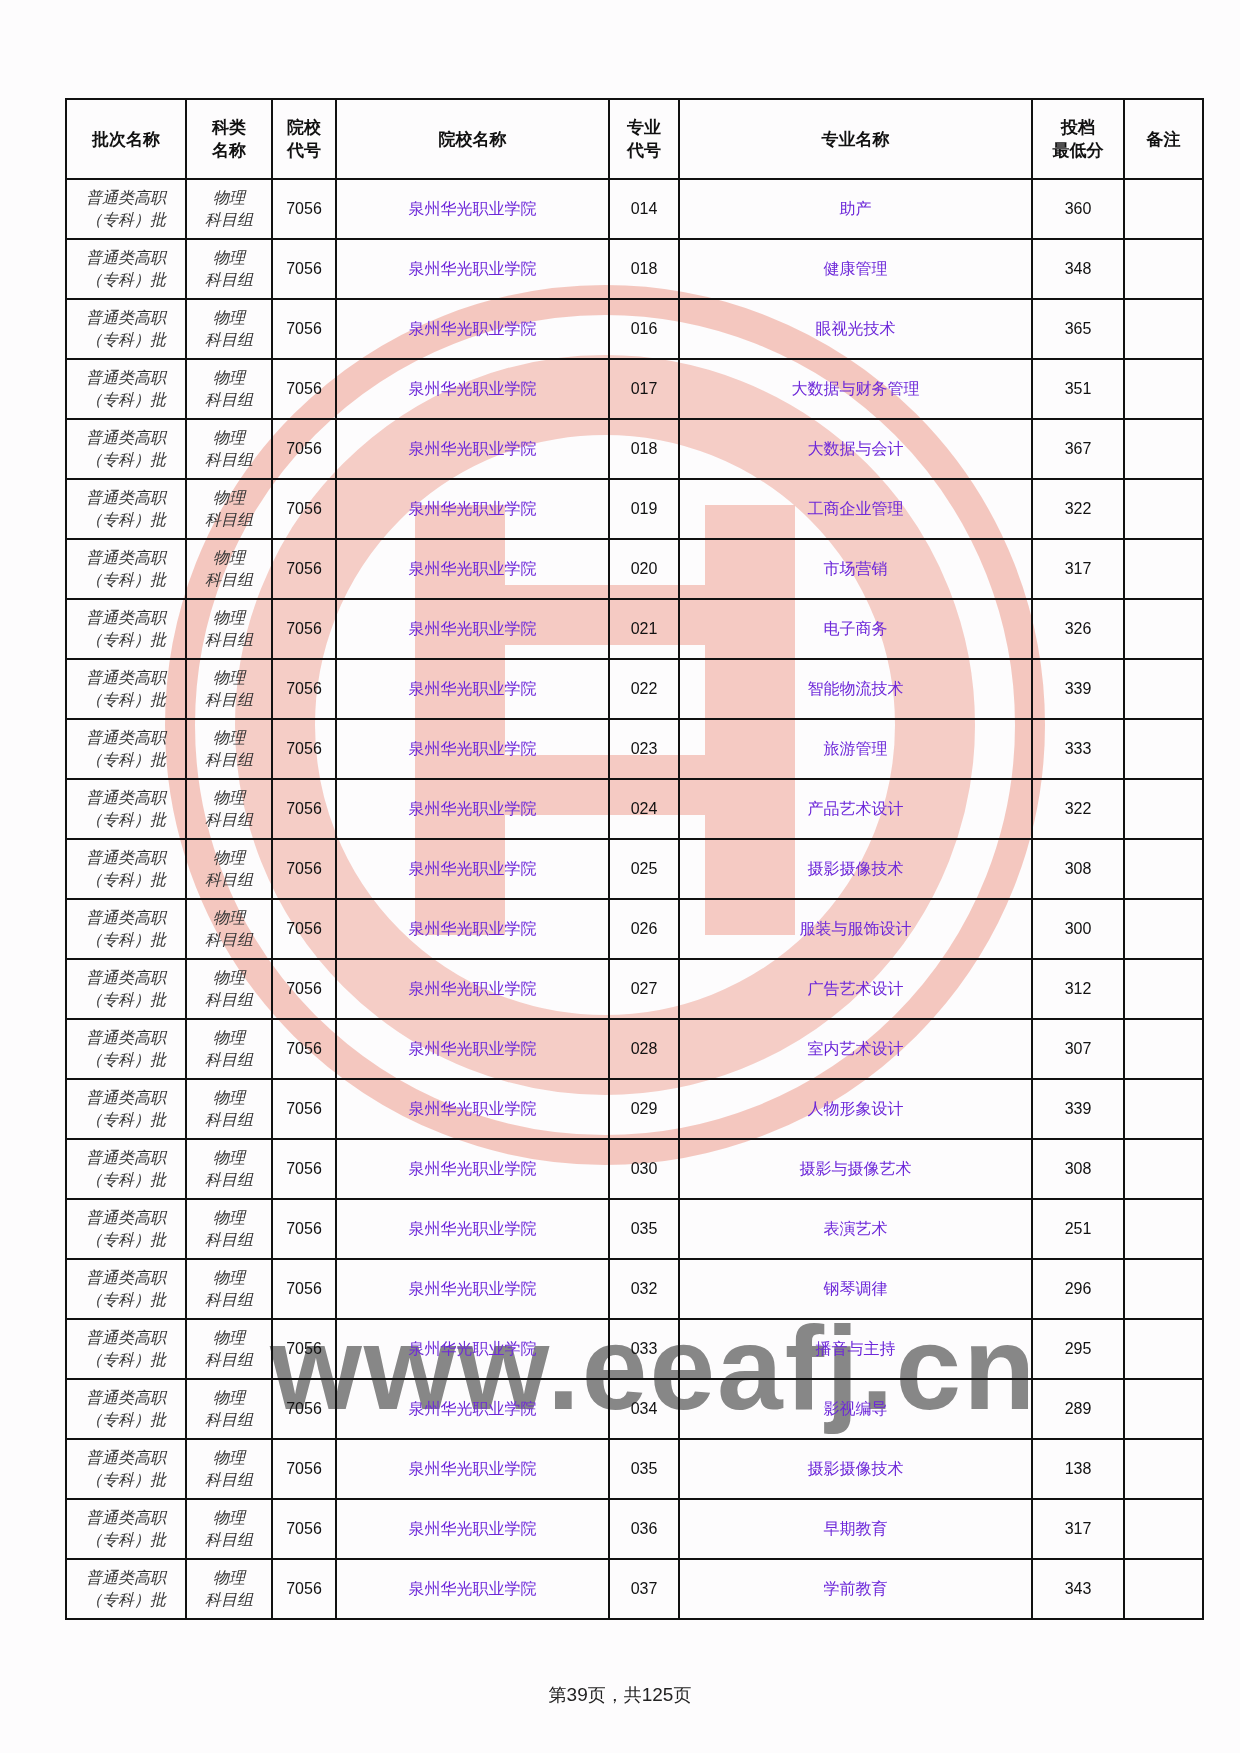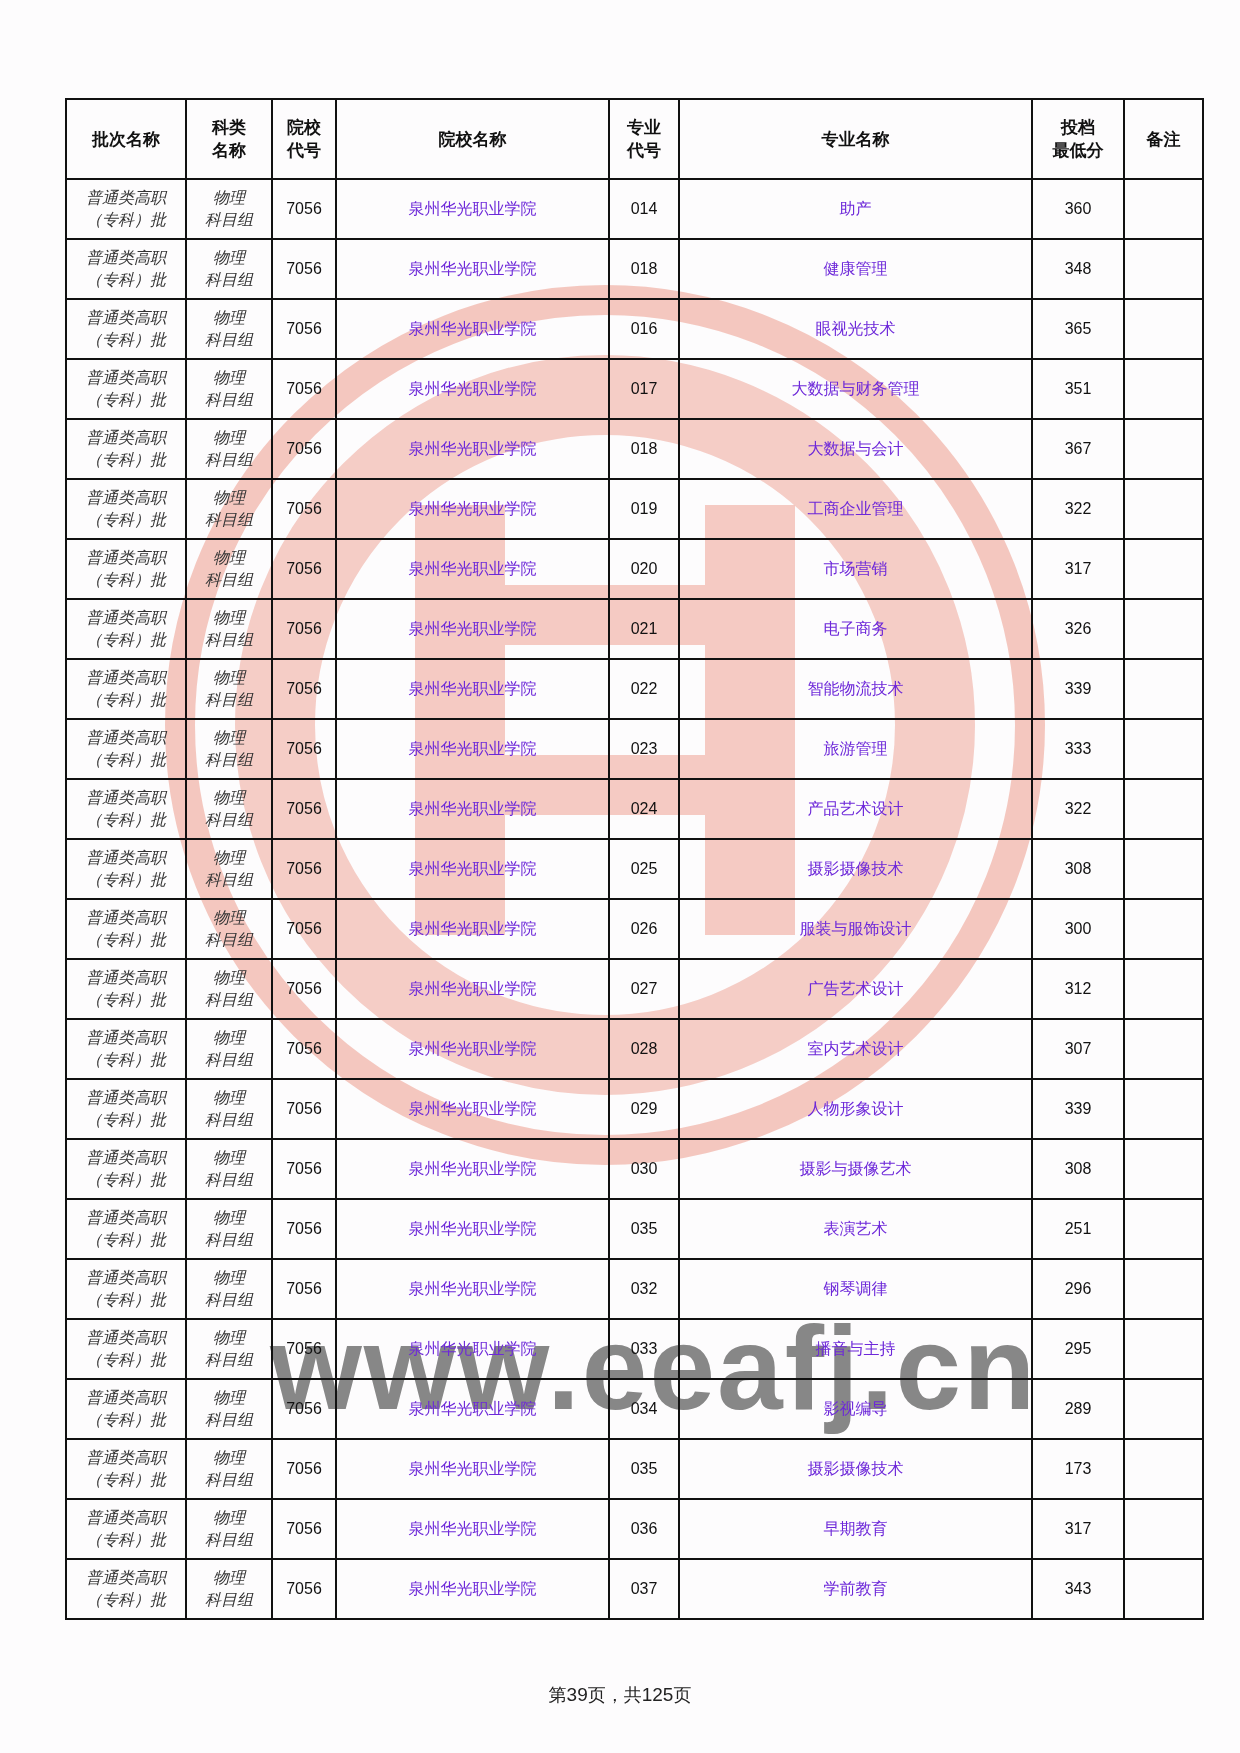--- a/index.html
+++ b/index.html
@@ -263,21 +263,21 @@
         <td class="num">289</td>
         <td></td>
       </tr>
       <tr>
         <td class="batch"><span>普通类高职</span><br><span>（专科）批</span></td>
         <td class="batch"><span>物理</span><br><span>科目组</span></td>
         <td class="num">7056</td>
         <td class="left">泉州华光职业学院</td>
         <td class="num">035</td>
         <td class="left">摄影摄像技术</td>
-        <td class="num">173</td>
+        <td class="num">138</td>
         <td></td>
       </tr>
       <tr>
         <td class="batch"><span>普通类高职</span><br><span>（专科）批</span></td>
         <td class="batch"><span>物理</span><br><span>科目组</span></td>
         <td class="num">7056</td>
         <td class="left">泉州华光职业学院</td>
         <td class="num">036</td>
         <td class="left">早期教育</td>
         <td class="num">317</td>

